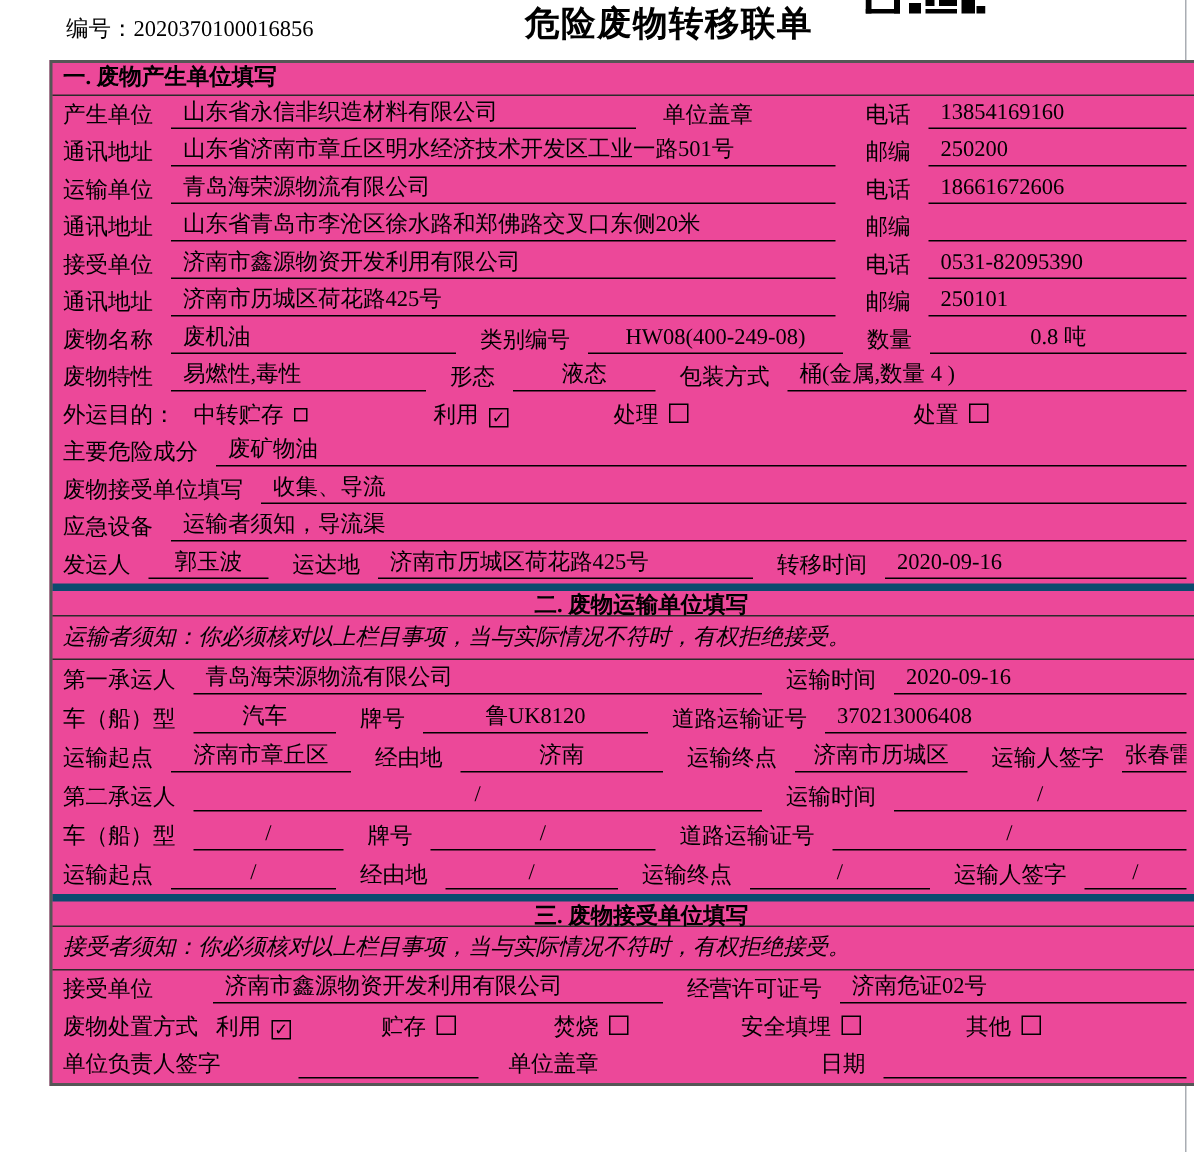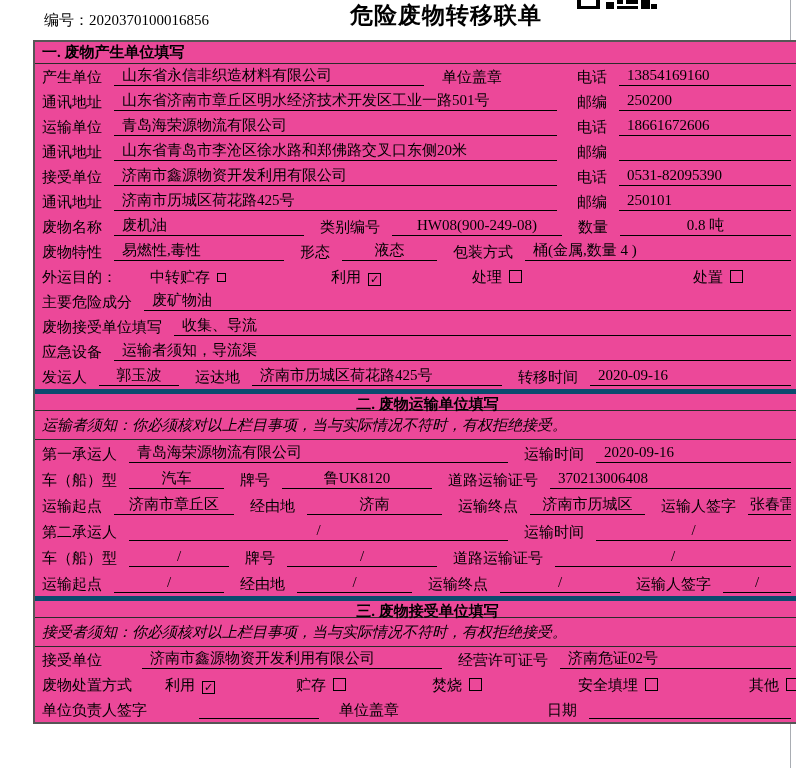--- a/index.html
+++ b/index.html
@@ -32,21 +32,21 @@
   .ct  { text-align:center; padding-left:2px; }
   .grow{ flex:1 1 auto; min-width:0; }
   .rv  { width:172px; }
   .seal  { flex:none; padding-left:18px; margin-right:55px; }
   .seal2 { flex:none; padding-left:20px; margin-right:148px; }
   .gap28 { margin-left:28px; }
   .gap40 { margin-left:40px; }
   .w80{width:80px}.w95{width:95px}.w100{width:100px}.w110{width:110px}.w115{width:115px}
   .w120{width:120px}.w135{width:135px}.w150{width:150px}.w170{width:170px}.w190{width:190px}
   .w195{width:195px}.w250{width:250px}.w300{width:300px}
-  .opt { flex:none;margin-left:21px; }.ow110{width:110px}.ow115{width:115px}.ow120{width:120px}
+  .opt { flex:none; }.ow110{width:110px}.ow115{width:115px}.ow120{width:120px}
   .ow125{width:125px}.ow150{width:150px}.ow160{width:160px}.ow200{width:200px}
   .cb { display:inline-block; width:13px; height:13px; border:1px solid #000; margin-left:7px;
        line-height:12px; font-size:11px; text-align:center; vertical-align:-1px;
        font-family:"DejaVu Sans",sans-serif; }
   .cb.sm { width:9px; height:9px; vertical-align:0; }
 
   .foot { position:absolute; left:36px; top:751px; white-space:nowrap;margin-top:36px; }
 </style>
 </head>
 <body>
@@ -115,21 +115,21 @@
     <span class="lbl">通讯地址</span>
     <span class="val grow">济南市历城区荷花路425号</span>
     <span class="rl">邮编</span>
     <span class="val rv">250101</span>
   </div>
 
   <div class="row">
     <span class="lbl">废物名称</span>
     <span class="val w190">废机油</span>
     <span class="mid">类别编号</span>
-    <span class="val w170 ct">HW08(900-249-08)</span>
+    <span class="val w170 ct">HW08(400-249-08)</span>
     <span class="mid">数量</span>
     <span class="val grow ct">0.8 吨</span>
   </div>
 
   <div class="row">
     <span class="lbl">废物特性</span>
     <span class="val w170">易燃性,毒性</span>
     <span class="mid">形态</span>
     <span class="val w95 ct">液态</span>
     <span class="mid">包装方式</span>

